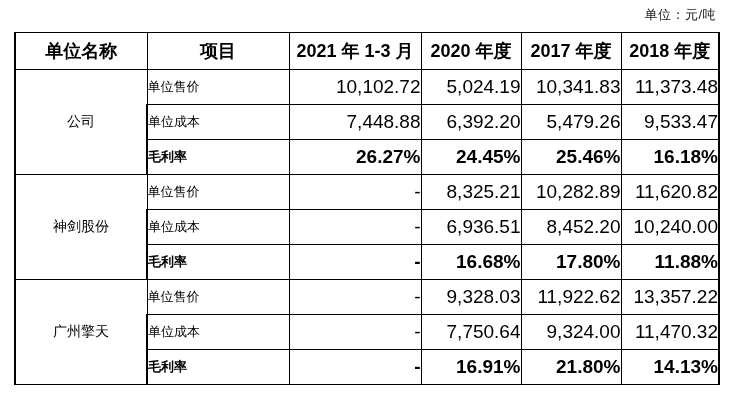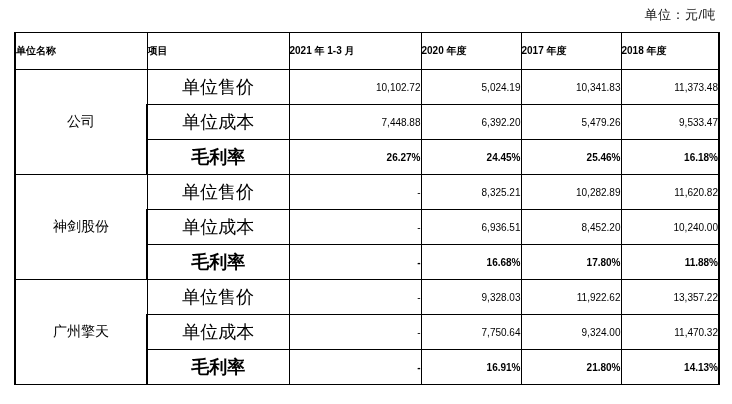--- a/index.html
+++ b/index.html
@@ -42,45 +42,45 @@
     font-size: 13.5px;
   }
   table.data th,
   table.data td {
     border: 1px solid #000000;
     padding: 0;
     height: 34px;
     vertical-align: middle;
   }
   table.data thead th {
-    text-align: left;
+    text-align: center;
     font-weight: bold;
-    font-size: 10px;
+    font-size: 18px;
     height: 36px;
   }
   .col-unit { width: 132px; }
   .col-item { width: 142px; }
   .col-p1   { width: 132px; }
   .col-p2   { width: 100px; }
   .col-p3   { width: 100px; }
   .col-p4   { width: 98px; }
 
   td.unit-cell {
     text-align: center;
     font-size: 14px;
   }
   td.item-cell {
-    text-align: center;
-    font-size: 18px;
+    text-align: left;
+    font-size: 13px;
     padding-right: 0;
   }
   td.num {
     text-align: right;
     padding-right: 9px;
-    font-size: 10px;
+    font-size: 19px;
   }
   tr.margin-row td {
     font-weight: bold;
   }
   .grp-divider td {
     border-top: 2px solid #000000;
   }
   .outer-top th {
     border-top: 2px solid #000000;
   }

